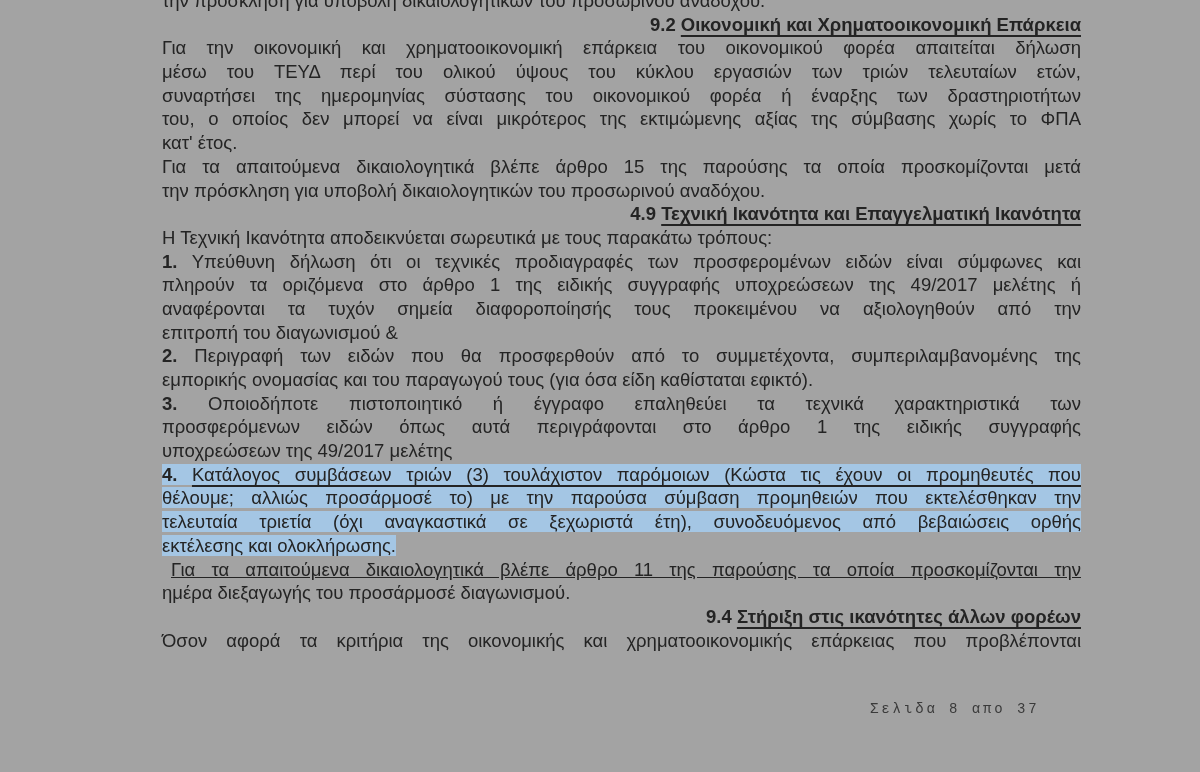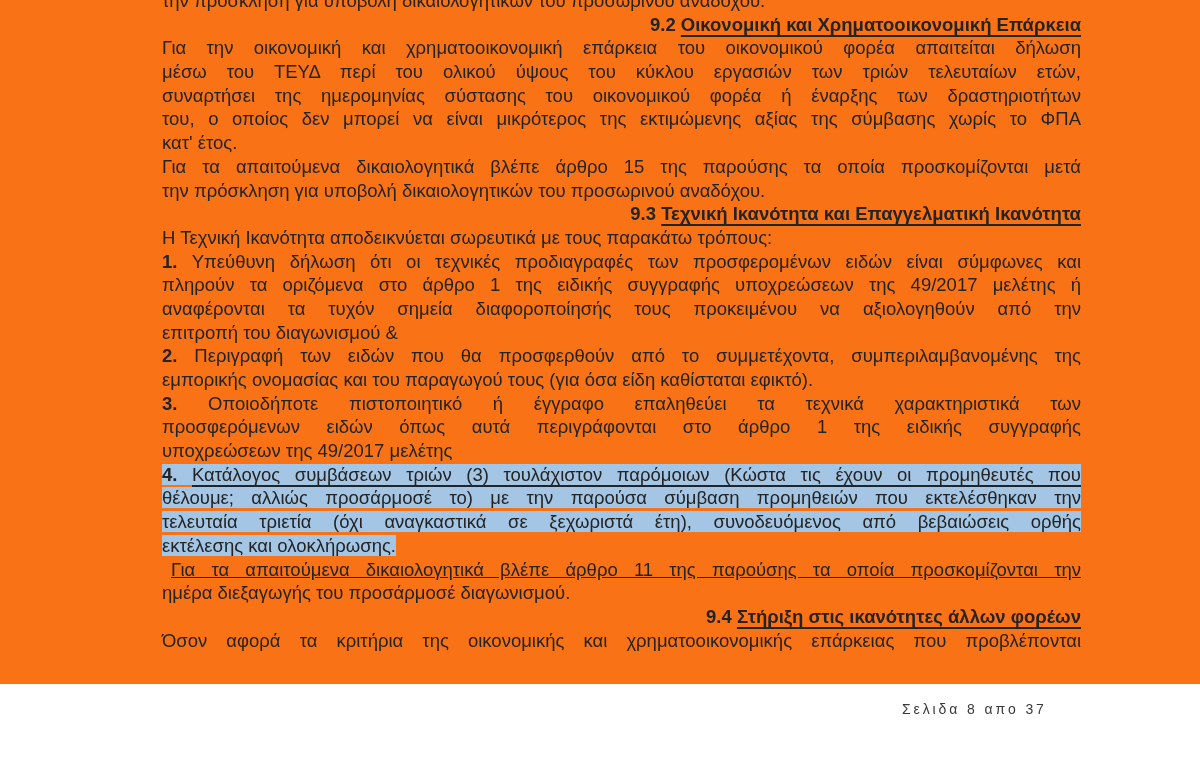--- a/index.html
+++ b/index.html
@@ -4,22 +4,22 @@
 <style>
   * { margin:0; padding:0; box-sizing:border-box; }
   html, body {
     width:1200px; height:772px;
     background:#ffffff;
     overflow:hidden;
     font-family:"Liberation Sans", sans-serif;
   }
   .page {
     position:relative;
-    width:1200px; height:684px;
-    background:#f97316;
+    width:1200px; height:772px;
+    background:#a3a3a3;
     color:#242424;
   }
   .content {
     position:absolute;
     left:162px; top:-11px;
     width:919px;
     font-size:18.5px;
     line-height:23.7px;
     color:#242424;
   }
@@ -44,26 +44,25 @@
   }
   .hl { background:var(--hl-color, #a4c6e4); }
   .ul {
     text-decoration:underline;
     text-decoration-thickness:1.5px;
     text-underline-offset:4px;
   }
   .footer {
     position:absolute;
     left:870px; top:701px;
-    font-family:Liberation Sans, sans-serif;
+    font-family:Liberation Mono, monospace;
     font-size:14px;
     letter-spacing:2.9px;
     color:#3a3a3a;
     white-space:pre;
-    margin-left:32px;
   }
 </style>
 </head>
 <body style="background: rgb(255, 255, 255);">
 
 <div class="page" style="color: rgb(36, 36, 36);">
   <div class="content" id="doc-content">
       <div class="block para">
         <div class="line lastline">την πρόσκληση για υποβολή δικαιολογητικών του προσωρινού αναδόχου.</div>
       </div>
@@ -72,21 +71,21 @@
         <div class="line">Για την οικονομική και χρηματοοικονομική επάρκεια του οικονομικού φορέα απαιτείται δήλωση</div>
         <div class="line">μέσω του ΤΕΥΔ περί του ολικού ύψους του κύκλου εργασιών των τριών τελευταίων ετών,</div>
         <div class="line">συναρτήσει της ημερομηνίας σύστασης του οικονομικού φορέα ή έναρξης των δραστηριοτήτων</div>
         <div class="line">του, ο οποίος δεν μπορεί να είναι μικρότερος της εκτιμώμενης αξίας της σύμβασης χωρίς το ΦΠΑ</div>
         <div class="line lastline">κατ' έτος.</div>
       </div>
       <div class="block para">
         <div class="line">Για τα απαιτούμενα δικαιολογητικά βλέπε άρθρο 15 της παρούσης τα οποία προσκομίζονται μετά</div>
         <div class="line lastline">την πρόσκληση για υποβολή δικαιολογητικών του προσωρινού αναδόχου.</div>
       </div>
-      <div class="block heading"><span class="num">9.3 </span><span class="title">Τεχνική Ικανότητα και Επαγγελματική Ικανότητα</span></div>
+      <div class="block heading"><span class="num">4.9 </span><span class="title">Τεχνική Ικανότητα και Επαγγελματική Ικανότητα</span></div>
       <div class="block para">
         <div class="line lastline">Η Τεχνική Ικανότητα αποδεικνύεται σωρευτικά με τους παρακάτω τρόπους:</div>
       </div>
       <div class="block para">
         <div class="line"><span class="num">1.</span> Υπεύθυνη δήλωση ότι οι τεχνικές προδιαγραφές των προσφερομένων ειδών είναι σύμφωνες και</div>
         <div class="line">πληρούν τα οριζόμενα στο άρθρο 1 της ειδικής συγγραφής υποχρεώσεων της 49/2017 μελέτης ή</div>
         <div class="line">αναφέρονται τα τυχόν σημεία διαφοροποίησής τους προκειμένου να αξιολογηθούν από την</div>
         <div class="line lastline">επιτροπή του διαγωνισμού &amp;</div>
       </div>
       <div class="block para">

